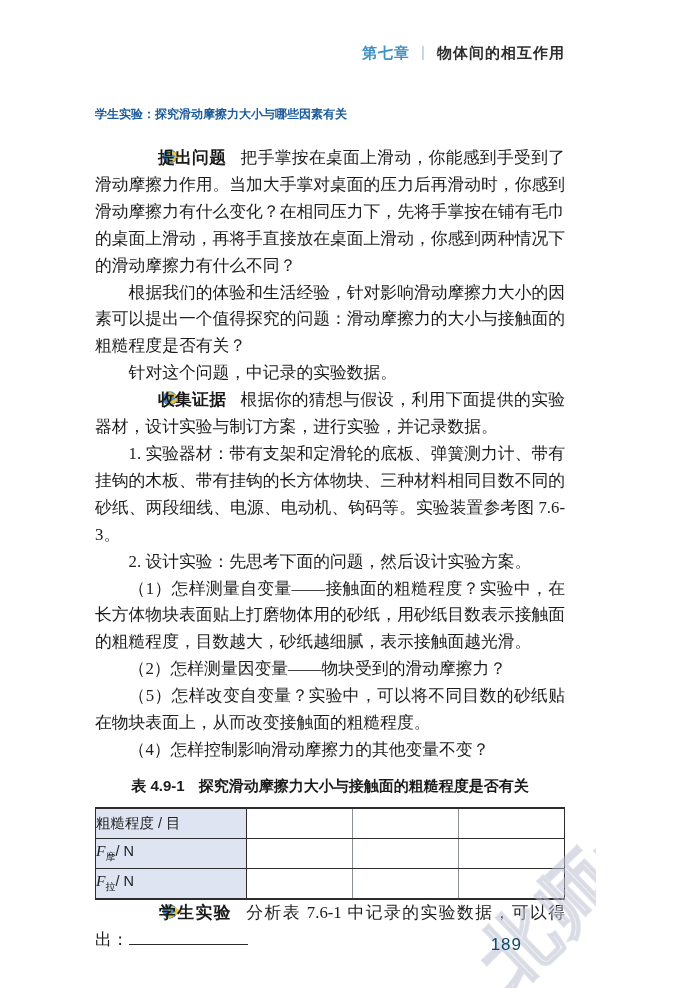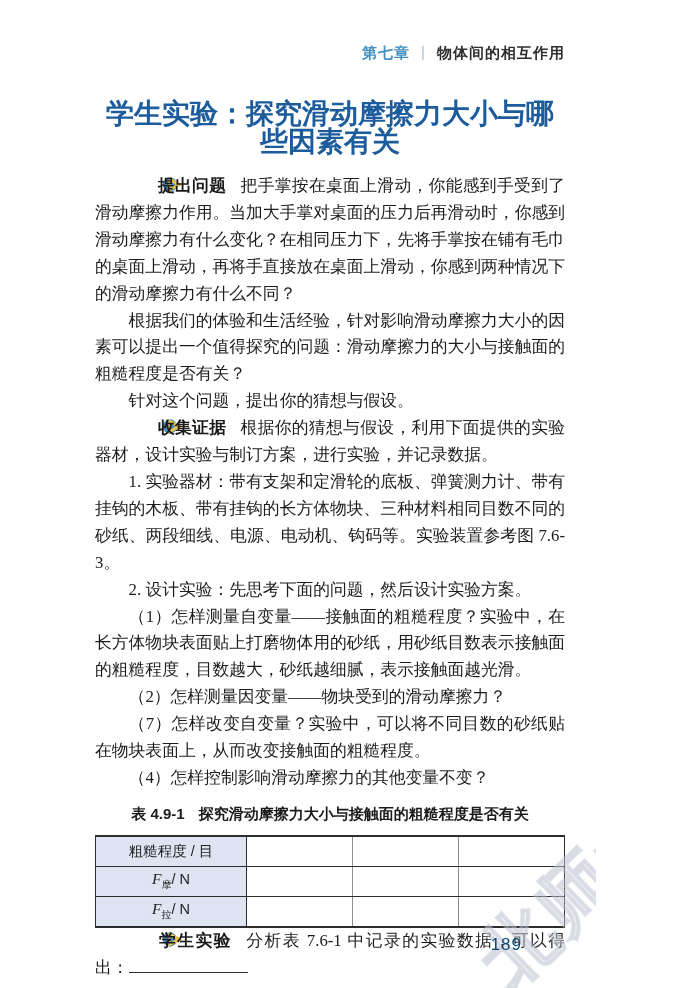--- a/index.html
+++ b/index.html
@@ -16,23 +16,23 @@
     font-size:15px; font-weight:bold; letter-spacing:1px;
     white-space:nowrap;
   }
   .runhead .chapter { color:#4190c2; }
   .runhead .sep { color:#a6bfd3; font-weight:normal; margin:0 11px; position:relative; top:-1px; }
   .runhead .chtitle { color:#2e2e2e; }
 
   .content { padding:100px 31px 0 95px; }
 
   .title {
-    margin:0 0 17px 0; text-align:center;
+    margin:0 0 17px 0; text-align:left;
     font-family:"Liberation Sans","DejaVu Sans",sans-serif;
-    font-size:28px; line-height:28px; font-weight:bold; color:#1d5c9c;
+    font-size:12px; line-height:28px; font-weight:bold; color:#1d5c9c;
   }
 
   p.body {
     margin:0; text-align:justify; text-indent:2em;
     font-size:16.8px; line-height:26.9px;
   }
   .slabel {
     font-family:"Liberation Sans","DejaVu Sans",sans-serif;
     font-weight:bold; color:#191919; margin-right:0.85em;
   }
@@ -51,21 +51,21 @@
   table.datatable {
     width:100%; border-collapse:collapse; table-layout:fixed;
     border-top:2px solid #2d2d2d; border-bottom:2px solid #2d2d2d;
   }
   table.datatable td {
     height:29px; border:1px solid #2d2d2d; padding:0;
   }
   table.datatable td.cell { border-left:1px solid #8a8f9a; border-right:1px solid #8a8f9a; background:#ffffff; }
   table.datatable td.cell:last-child { border-right:1px solid #2d2d2d; }
   td.lbl {
-    width:150px; background:#dee4f2; text-align:center;
+    width:150px; background:#dee4f2; 
     font-family:"Liberation Sans","DejaVu Sans",sans-serif;
     font-size:14.5px; color:#222;
   }
   td.lbl .fsym { font-family:"Liberation Serif",serif; font-style:italic; font-size:15.5px; }
   td.lbl sub { font-size:10px; font-family:"Liberation Sans",sans-serif; font-style:normal; }
 
   .analysis { margin-top:23px; }
   .blank {
     display:inline-block; width:119px; height:13px;
     border-bottom:1.6px solid #2b2b2b; vertical-align:baseline;
@@ -105,37 +105,37 @@
         <svg width="22" height="17" viewBox="0 0 24 19">
           <circle cx="8.5" cy="9.5" r="8" fill="#4a8fc4"></circle>
           <polygon points="7,1.5 23,9.5 7,17.5" fill="#edc53f"></polygon>
           <polygon points="9,6 15,9.5 9,13" fill="#4a8fc4"></polygon>
         </svg>
       </span><span class="slabel">提出问题</span><span>把手掌按在桌面上滑动，你能感到手受到了滑动摩擦力作用。当加大手掌对桌面的压力后再滑动时，你感到滑动摩擦力有什么变化？在相同压力下，先将手掌按在铺有毛巾的桌面上滑动，再将手直接放在桌面上滑动，你感到两种情况下的滑动摩擦力有什么不同？</span>
     </p>
 
     <p class="body"><span>根据我们的体验和生活经验，针对影响滑动摩擦力大小的因素可以提出一个值得探究的问题：滑动摩擦力的大小与接触面的粗糙程度是否有关？</span></p>
 
-    <p class="body"><span>针对这个问题，提出你的猜想与假设。</span></p>
+    <p class="body"><span>针对这个问题，中记录的实验数据。</span></p>
 
     <p class="body">
       <span class="marker">
         <svg width="22" height="17" viewBox="0 0 24 19">
           <circle cx="8.5" cy="9.5" r="8" fill="#4a8fc4"></circle>
           <polygon points="7,1.5 23,9.5 7,17.5" fill="#edc53f"></polygon>
           <polygon points="9,6 15,9.5 9,13" fill="#4a8fc4"></polygon>
         </svg>
       </span><span class="slabel">收集证据</span><span>根据你的猜想与假设，利用下面提供的实验器材，设计实验与制订方案，进行实验，并记录数据。</span>
     </p>
 
     <p class="body"><span>1. 实验器材：带有支架和定滑轮的底板、弹簧测力计、带有挂钩的木板、带有挂钩的长方体物块、三种材料相同目数不同的砂纸、两段细线、电源、电动机、钩码等。实验装置参考图 7.6-3。</span></p>
     <p class="body"><span>2. 设计实验：先思考下面的问题，然后设计实验方案。</span></p>
     <p class="body"><span>（1）怎样测量自变量——接触面的粗糙程度？实验中，在长方体物块表面贴上打磨物体用的砂纸，用砂纸目数表示接触面的粗糙程度，目数越大，砂纸越细腻，表示接触面越光滑。</span></p>
     <p class="body"><span>（2）怎样测量因变量——物块受到的滑动摩擦力？</span></p>
-    <p class="body"><span>（7）怎样改变自变量？实验中，可以将不同目数的砂纸贴在物块表面上，从而改变接触面的粗糙程度。</span></p>
+    <p class="body"><span>（5）怎样改变自变量？实验中，可以将不同目数的砂纸贴在物块表面上，从而改变接触面的粗糙程度。</span></p>
     <p class="body"><span>（4）怎样控制影响滑动摩擦力的其他变量不变？</span></p>
 
     <div class="tbl-caption">
       <span class="cap-num">表 4.9-1</span><span>探究滑动摩擦力大小与接触面的粗糙程度是否有关</span>
     </div>
 
     <table class="datatable">
       <tbody>
           <tr>
         <td class="lbl">粗糙程度 / 目</td>

